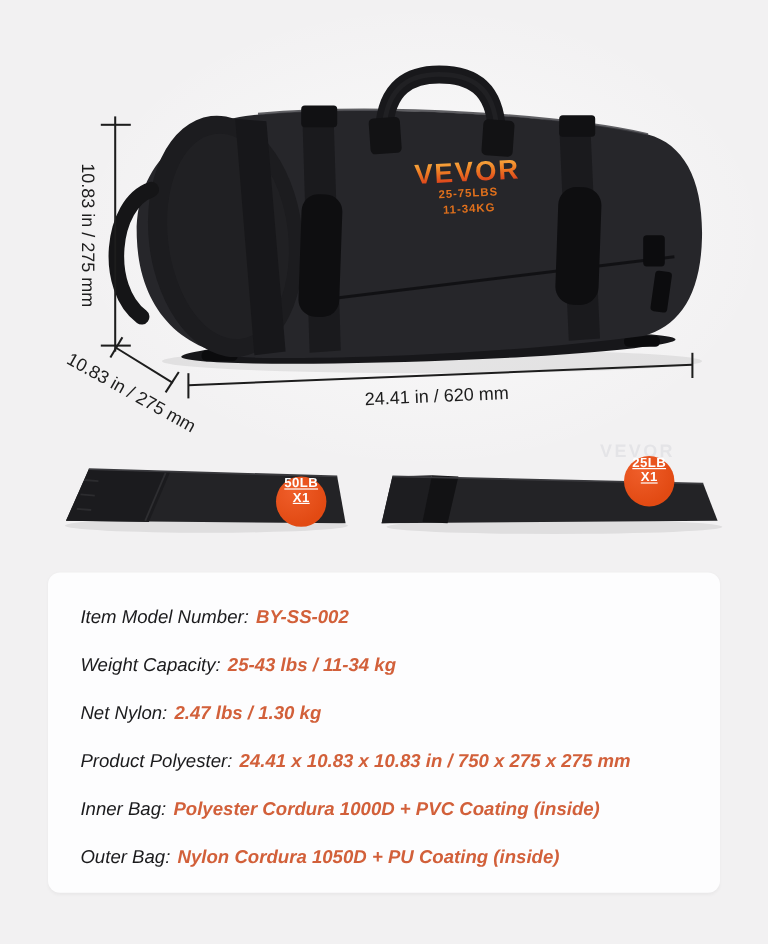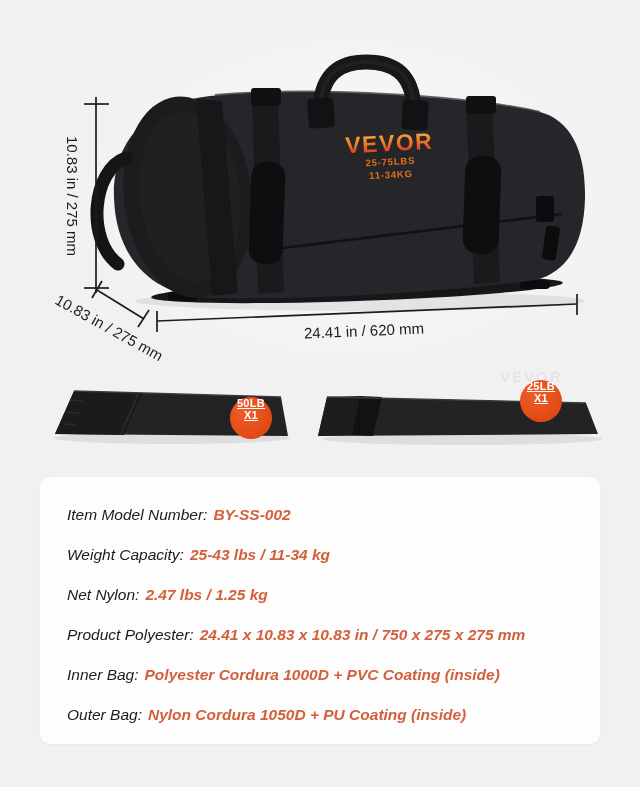--- a/index.html
+++ b/index.html
@@ -136,21 +136,21 @@
   </div>
 
   <div class="spec-card">
     <div class="spec-row">
       <span class="spec-label">Item Model Number:</span><span class="spec-value">BY-SS-002</span>
     </div>
     <div class="spec-row">
       <span class="spec-label">Weight Capacity:</span><span class="spec-value">25-43 lbs / 11-34 kg</span>
     </div>
     <div class="spec-row">
-      <span class="spec-label">Net Nylon:</span><span class="spec-value">2.47 lbs / 1.25 kg</span>
+      <span class="spec-label">Net Nylon:</span><span class="spec-value">2.47 lbs / 1.30 kg</span>
     </div>
     <div class="spec-row">
       <span class="spec-label">Product Polyester:</span><span class="spec-value">24.41 x 10.83 x 10.83 in / 750 x 275 x 275 mm</span>
     </div>
     <div class="spec-row">
       <span class="spec-label">Inner Bag:</span><span class="spec-value">Polyester Cordura 1000D + PVC Coating (inside)</span>
     </div>
     <div class="spec-row">
       <span class="spec-label">Outer Bag:</span><span class="spec-value">Nylon Cordura 1050D + PU Coating (inside)</span>
     </div>

